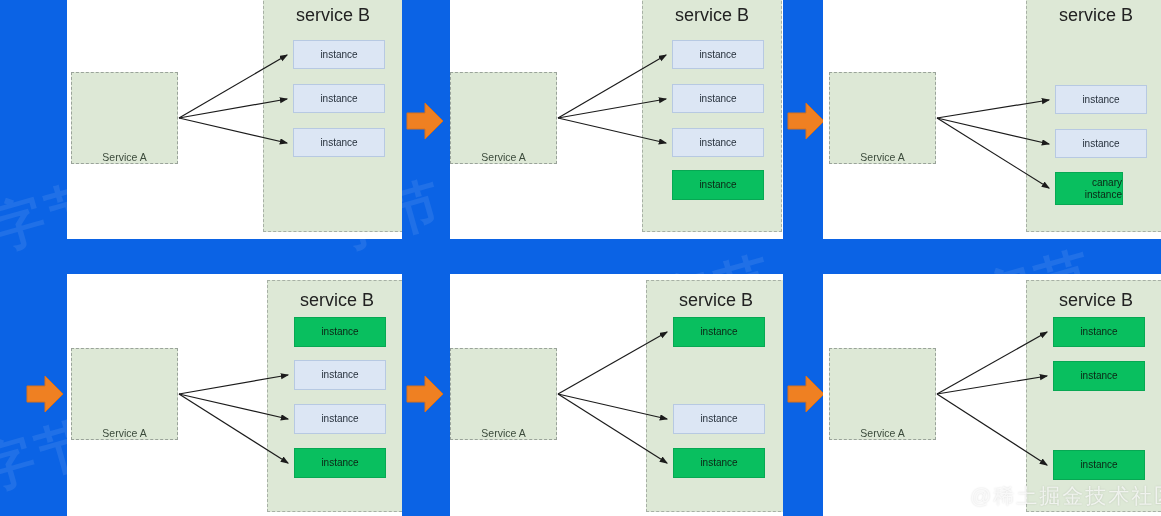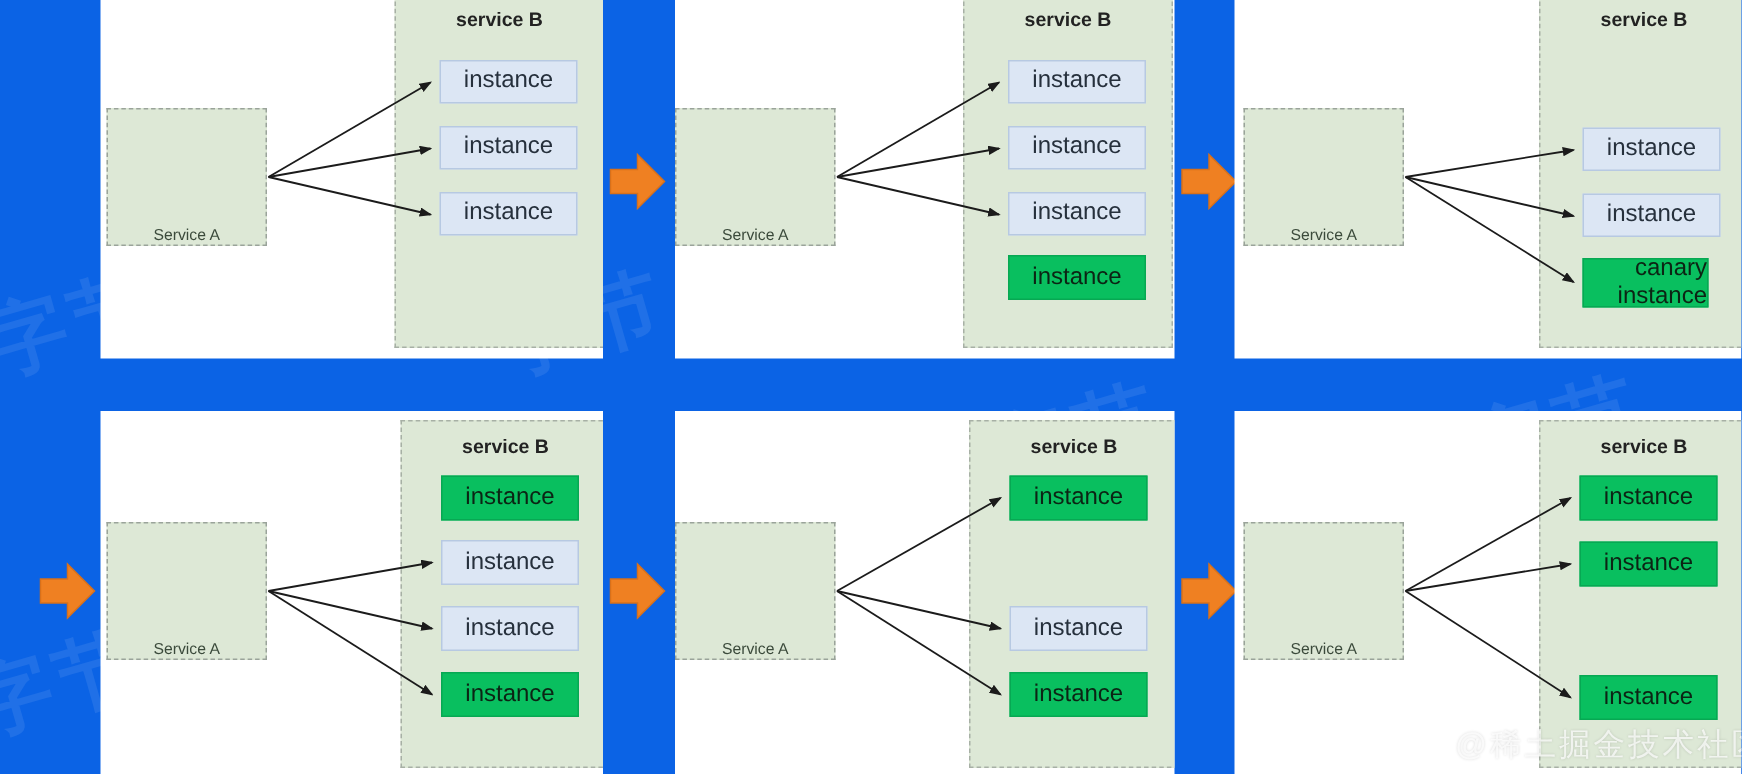--- a/index.html
+++ b/index.html
@@ -50,32 +50,31 @@
   .svcB{
     position:absolute;
     background:#dde8d6;
     border:1px dashed #a7b0a5;
     box-sizing:border-box;
   }
   .svcB-title{
     position:absolute;
     left:0;right:0;
     text-align:center;
-    font-size:13px;
+    font-size:18px;
     color:#222;
-    font-weight:bold;
   }
 
   
   .inst{
     position:absolute;
     box-sizing:border-box;
     display:flex;align-items:center;justify-content:center;
     flex-direction:column;
-    font-size:16px;
+    font-size:10px;
     line-height:1.15;
     text-align:right;
   }
   .inst.blue{
     background:#dce6f4;
     border:1px solid #b7c9e2;
     color:#26303c;
   }
   .inst.green{
     background:#09bf5f;
@@ -185,21 +184,21 @@
   </div>
   <div class="svcB" style="left:203px;top:-4px;width:140px;height:236px;">
     <div class="svcB-title" style="top:8px;">service B</div>
   </div>
   <div class="inst blue" style="left:232px;top:85px;width:92px;height:29px;">
     <span>instance</span>
   </div>
   <div class="inst blue" style="left:232px;top:129px;width:92px;height:29px;">
     <span>instance</span>
   </div>
-  <div class="inst green" style="left:232px;top:172px;width:84px;height:33px;">
+  <div class="inst green" style="left:232px;top:172px;width:68px;height:33px;">
     <span>canary instance</span>
   </div>
   <svg class="arrows" width="338" height="239">
     <defs>
         <marker id="ah3" markerWidth="7" markerHeight="7" refX="6" refY="2.6" orient="auto">
       <path d="M0,0 L7,2.6 L0,5.2 z" fill="#1b1b1b"></path>
         </marker>
       </defs>
     <line x1="114" y1="118" x2="226" y2="100" stroke="#1b1b1b" stroke-width="1.2" marker-end="url(#ah3)"></line>
     <line x1="114" y1="118" x2="226" y2="144" stroke="#1b1b1b" stroke-width="1.2" marker-end="url(#ah3)"></line>

